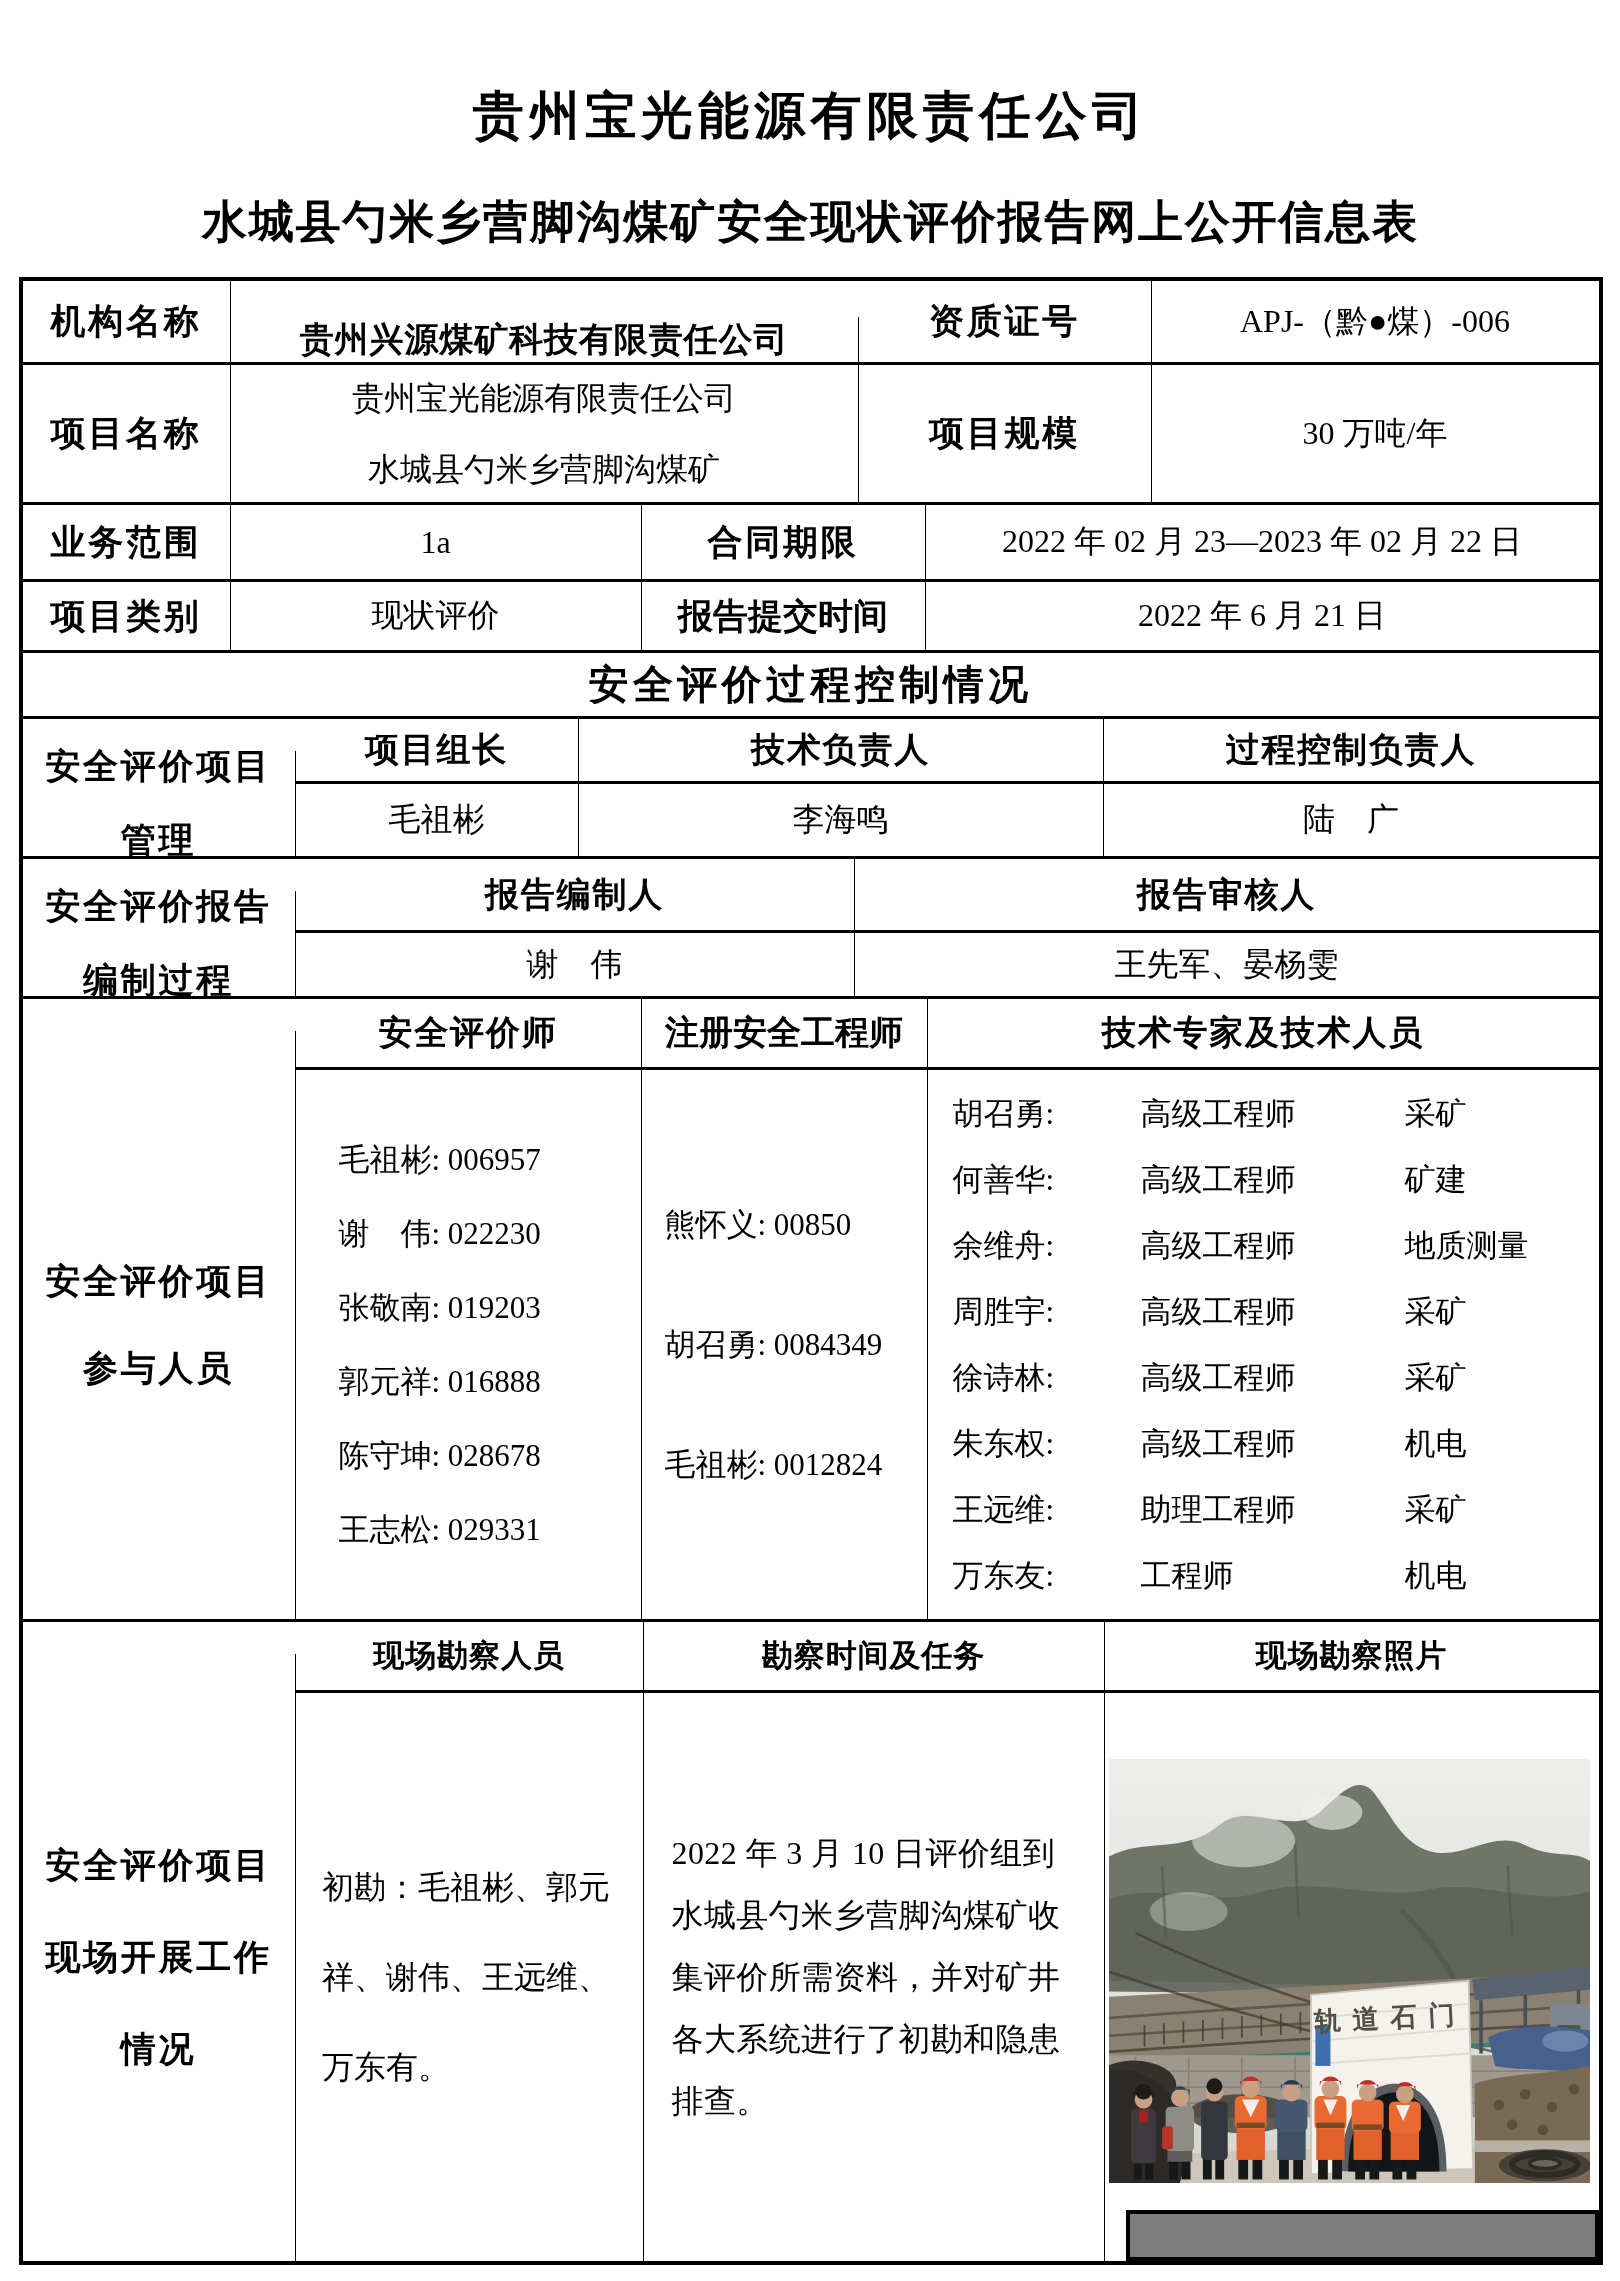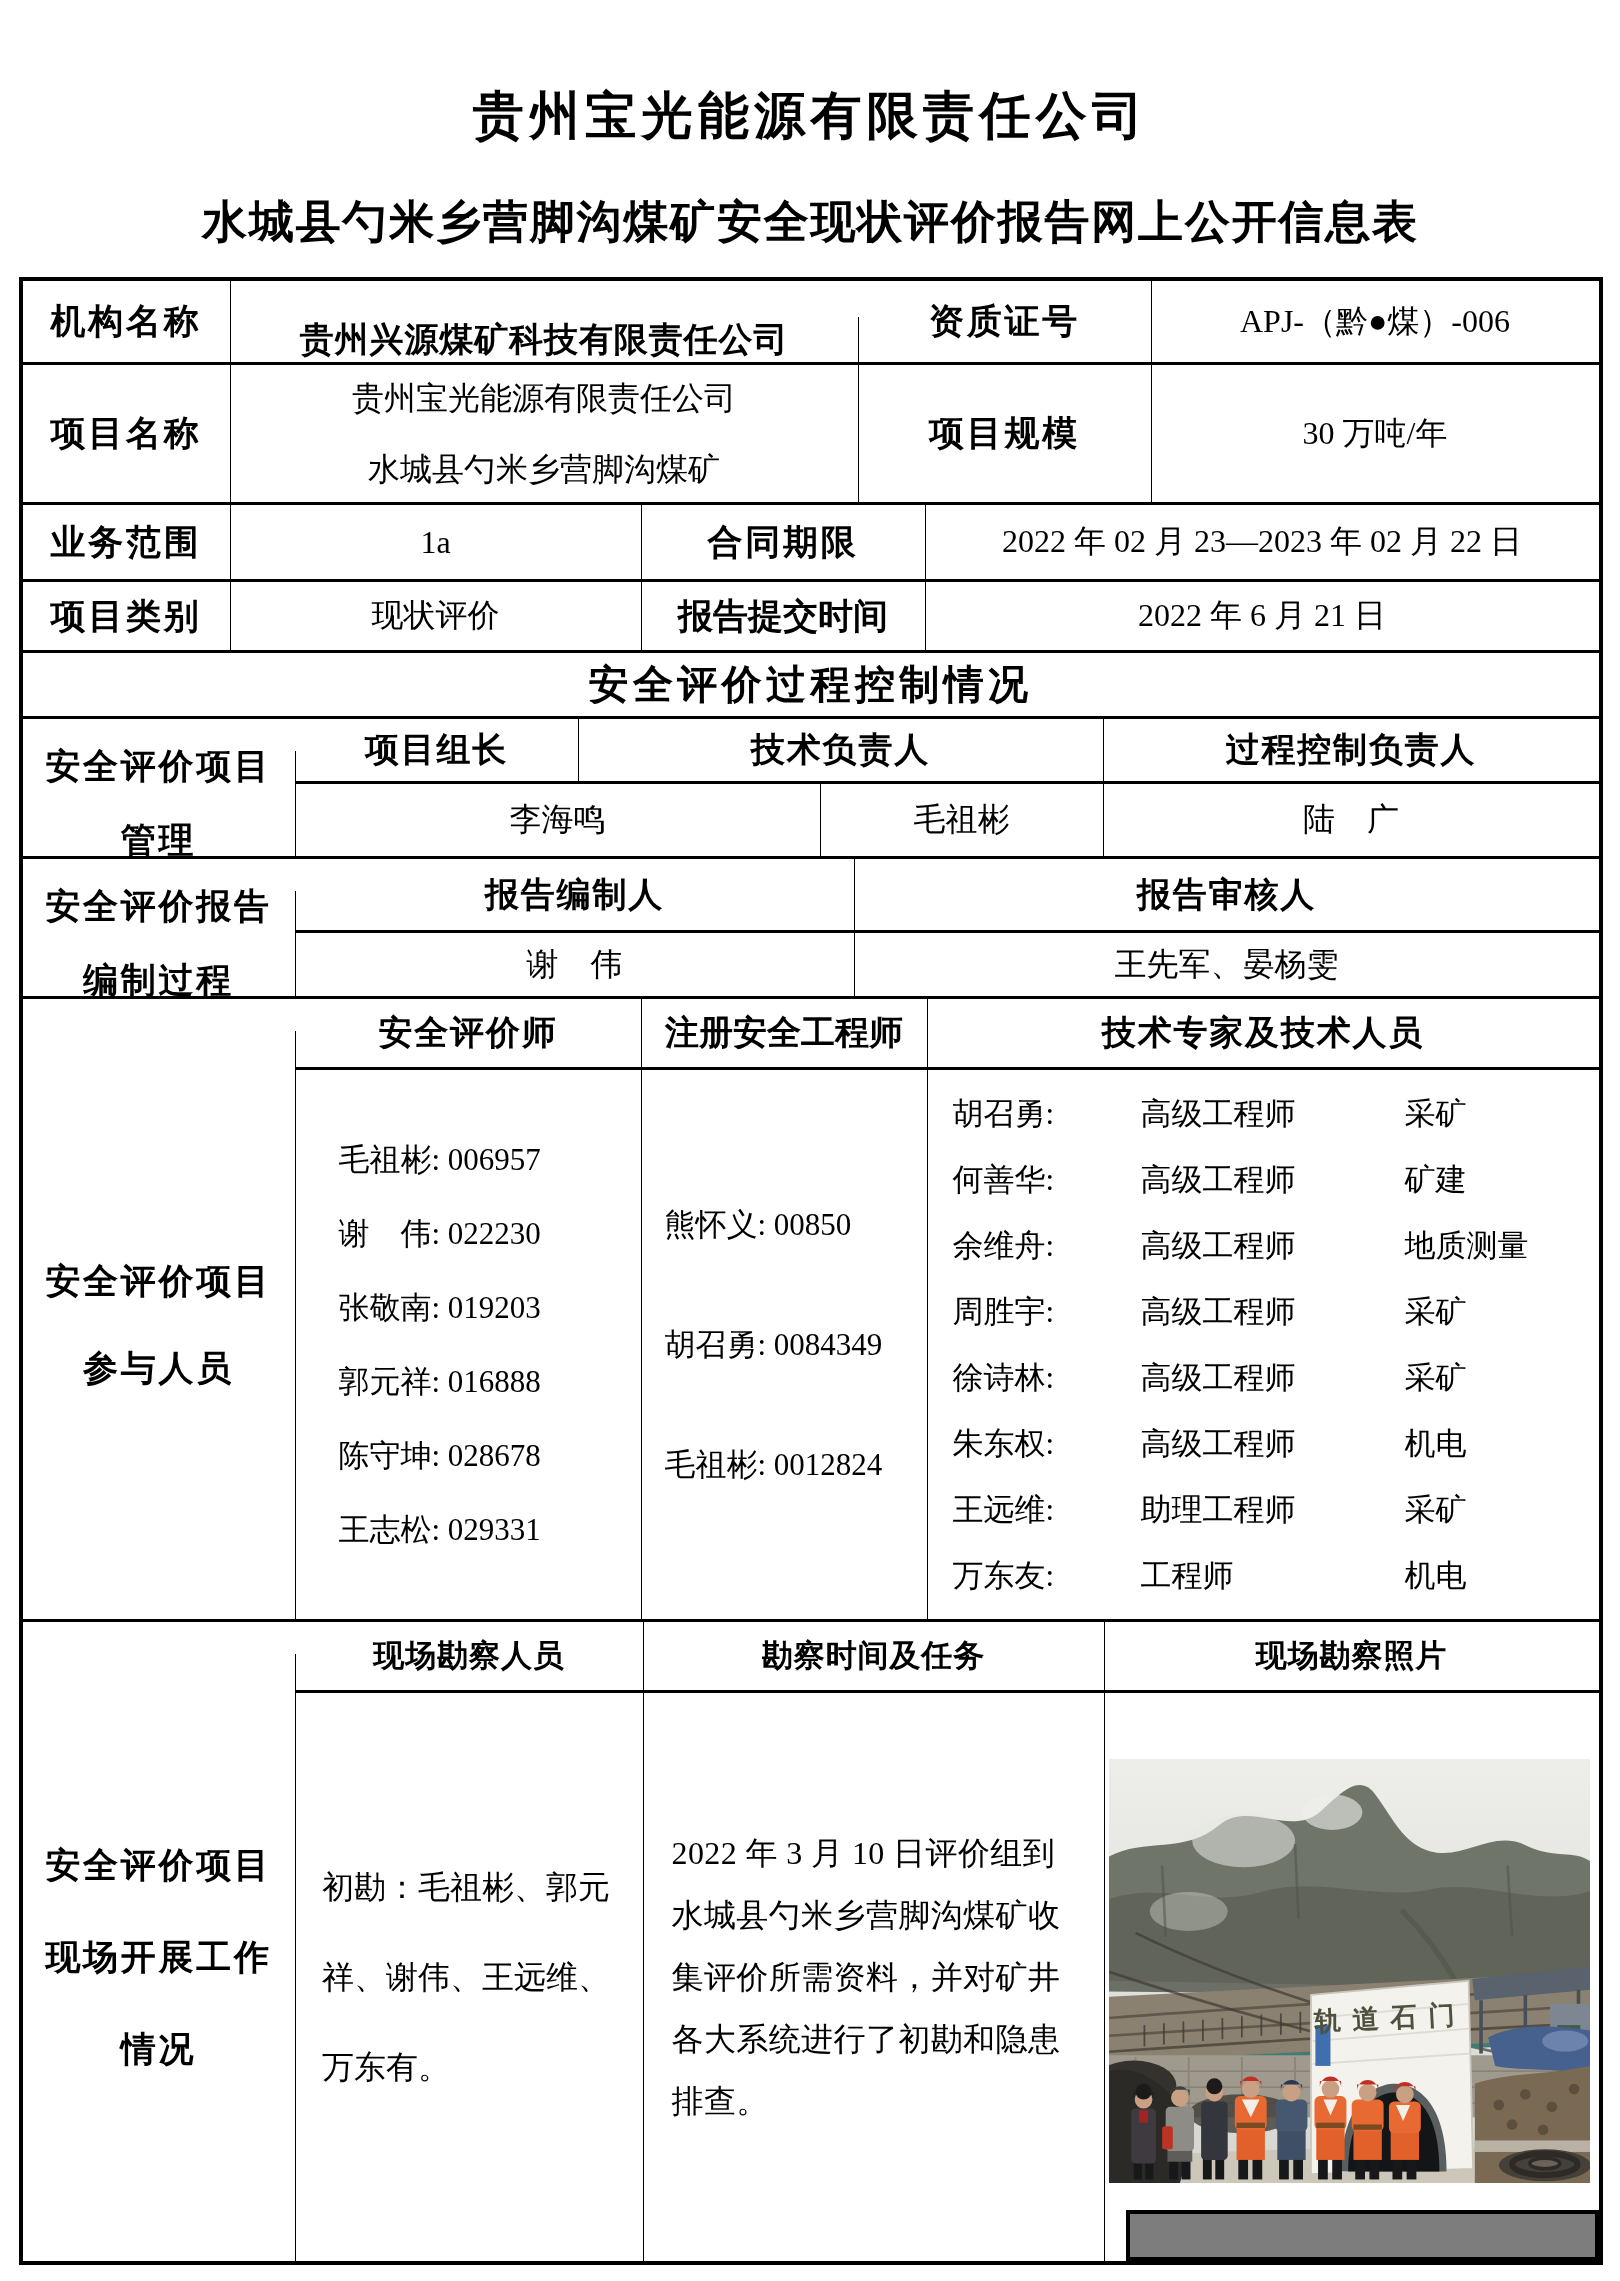--- a/index.html
+++ b/index.html
@@ -123,22 +123,22 @@
       <div>安全评价项目</div>
       <div>管理</div>
     </div>
     <div class="sec-body">
       <div class="srow sh73">
         <div class="c wC1 hdr">项目组长</div>
         <div class="c wC2 hdr">技术负责人</div>
         <div class="c grow hdr">过程控制负责人</div>
       </div>
       <div class="srow">
+        <div class="c wC1 val">毛祖彬</div>
         <div class="c wC2 val">李海鸣</div>
-        <div class="c wC1 val">毛祖彬</div>
         <div class="c grow val">陆　广</div>
       </div>
     </div>
   </div>
 
   <div class="sec hC">
     <div class="sec-label lbl lh84">
       <div>安全评价报告</div>
       <div>编制过程</div>
     </div>

